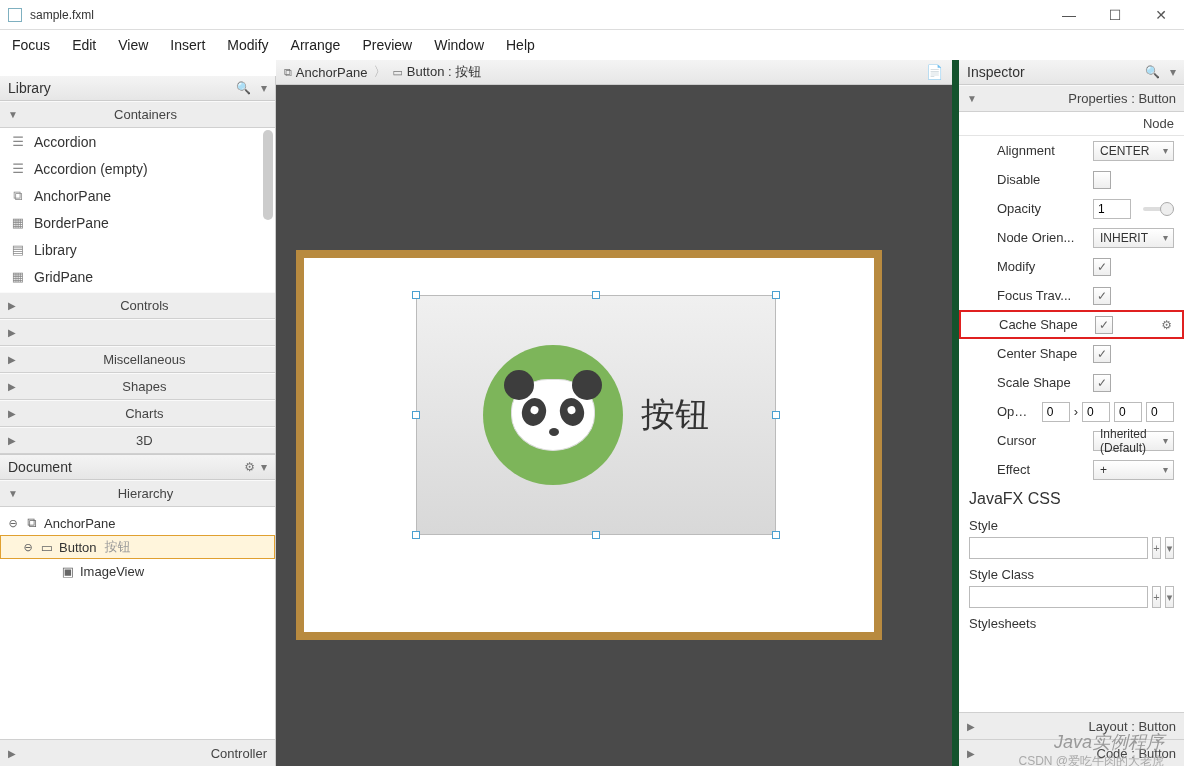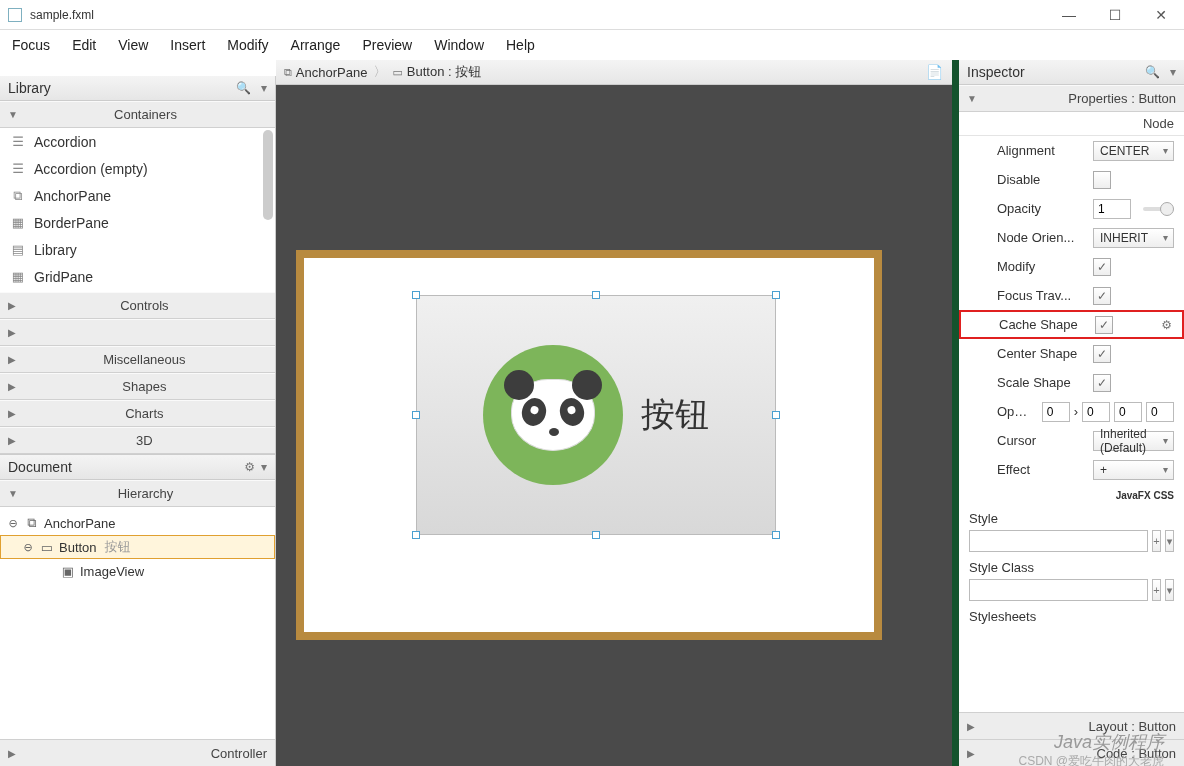--- a/index.html
+++ b/index.html
@@ -82,21 +82,21 @@
 .prop-row .plabel { width: 88px; font-size: 13px; color:#333; white-space:nowrap; overflow:hidden; text-overflow:ellipsis;margin-left:28px;}
 .prop-row .pcontrol { flex:1; display:flex; align-items:center; gap:4px;}
 .combo { flex:1; height:20px; border:1px solid #bbb; background:linear-gradient(#fff,#eee); display:flex; align-items:center; padding:0 6px; font-size:12px; position:relative;}
 .combo::after{content:"▾"; position:absolute; right:5px; color:#777; font-size:10px;}
 .chk { width:18px; height:18px; border:1px solid #aaa; background:linear-gradient(#fff,#eee); display:flex; align-items:center; justify-content:center; font-size:12px; color:#686868;}
 .num-input { width:38px; height:20px; border:1px solid #bbb; padding:0 4px; font-size:12px;}
 .slider { flex:1; height:4px; background:#ddd; border-radius:2px; position:relative; margin-left:8px;}
 .slider .thumb{ position:absolute; right:0; top:-5px; width:14px;height:14px;background:#eee;border:1px solid #aaa;border-radius:50%;}
 .highlight-row { border:2px solid #e02020;}
 .insets-row .num-input{ width:28px;}
-.section-title { text-align:right; padding:6px 10px; font-size:10px;font-weight:bold;}
+.section-title { padding:6px 10px; font-size:16px;}
 .style-input { width: 190px; height:22px; border:1px solid #bbb;}
 .small-btn { width:18px;height:22px;border:1px solid #bbb;background:linear-gradient(#fff,#eee);display:flex;align-items:center;justify-content:center;font-size:11px;color:#777;}
 .watermark { position:absolute; right:20px; bottom:12px; font-size:18px; color:#999; font-style:italic;}
 .watermark2 { position:absolute; right:20px; bottom:-4px; font-size:12px; color:#aaa;}
 .collapsed-bar { height:27px; background:#ededed; border-top:1px solid #d0d0d0; display:flex; align-items:center; padding:0 8px;}
 .collapsed-bar .tri{color:#777;font-size:10px;margin-right:6px;}
 .collapsed-bar .label{flex:1;text-align:right;font-size:13px;color:#444;}
 </style>
 </head>
 <body>

